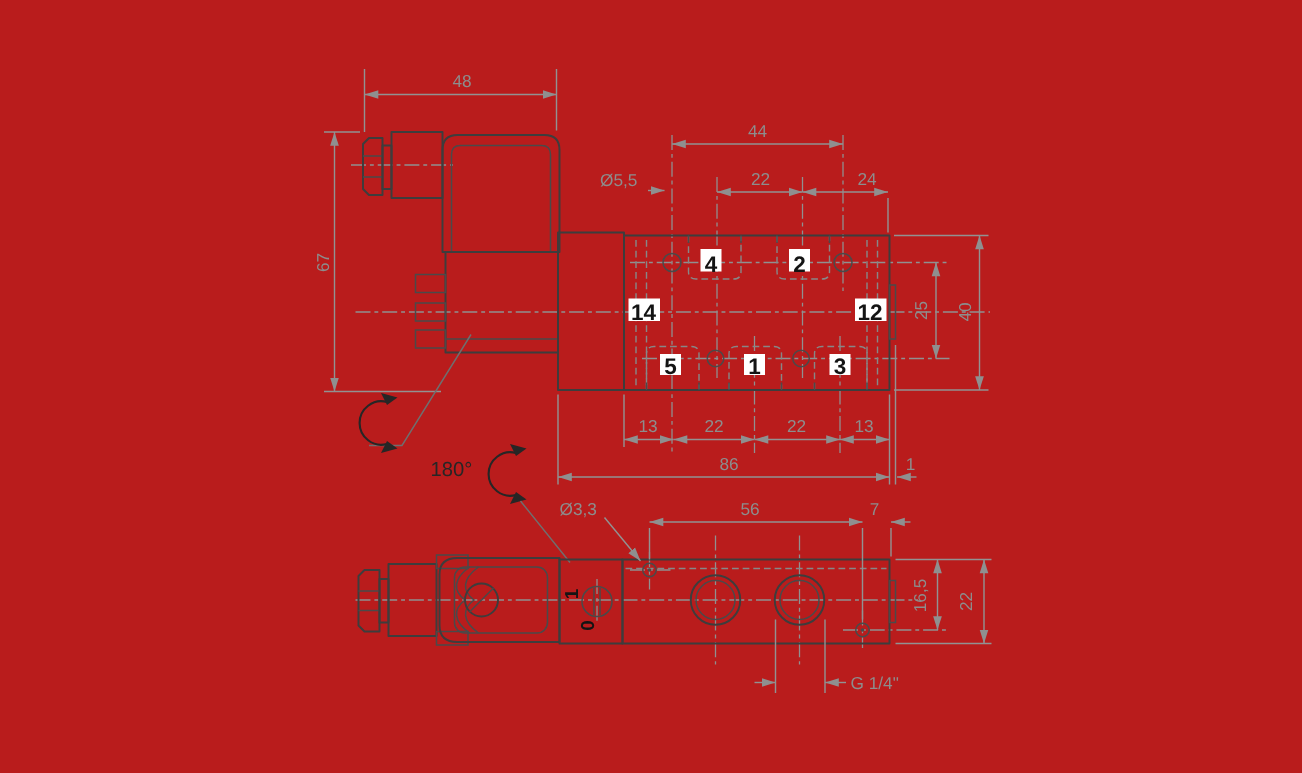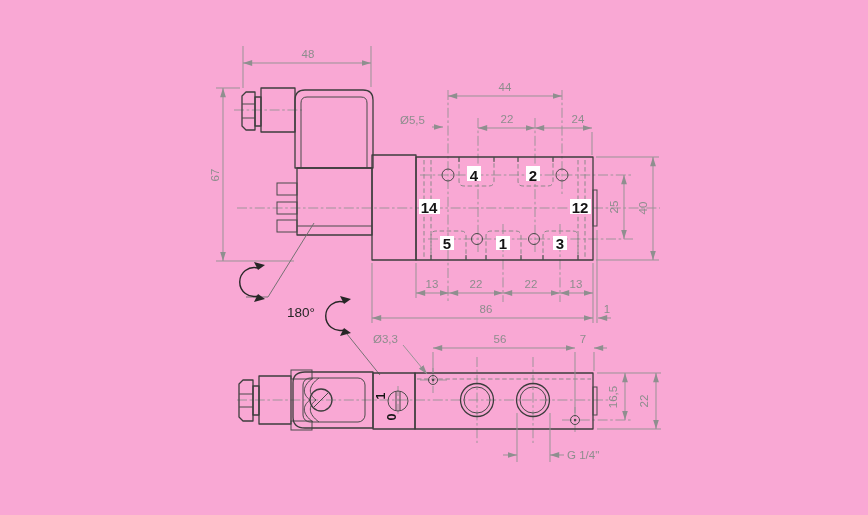--- a/index.html
+++ b/index.html
@@ -1,16 +1,16 @@
 <!DOCTYPE html>
 <html><head>
 <meta charset="utf-8">
 <style>
   html,body { margin:0; padding:0; background:#fff; }
-  #canvas { width:868px; height:515px; background:#f9a8d4; position:relative; overflow:hidden; }
+  #canvas { width:868px; height:515px; background:#b91c1c; position:relative; overflow:hidden; }
   svg { display:block; }
   .g  { fill:none; stroke:#3d3d3d; stroke-width:1.3; stroke-linejoin:round; }
   .g2 { fill:none; stroke:#4a4a4a; stroke-width:1; }
   .hd { fill:none; stroke:#878787; stroke-width:0.95; stroke-dasharray:4.5 2.6; }
   .cl { fill:none; stroke:#909090; stroke-width:0.85; stroke-dasharray:10 2.6 2.6 2.6; }
   .d  { fill:none; stroke:#929292; stroke-width:0.95; }
   .halo { fill:#ffffff; stroke:none; }
   .dot { fill:#4a4a4a; stroke:none; }
   .dt { fill:#8d8d8d; font:11.5px "Liberation Sans", sans-serif; }
   .pt { fill:#141414; font:600 15px "Liberation Sans", sans-serif; }

